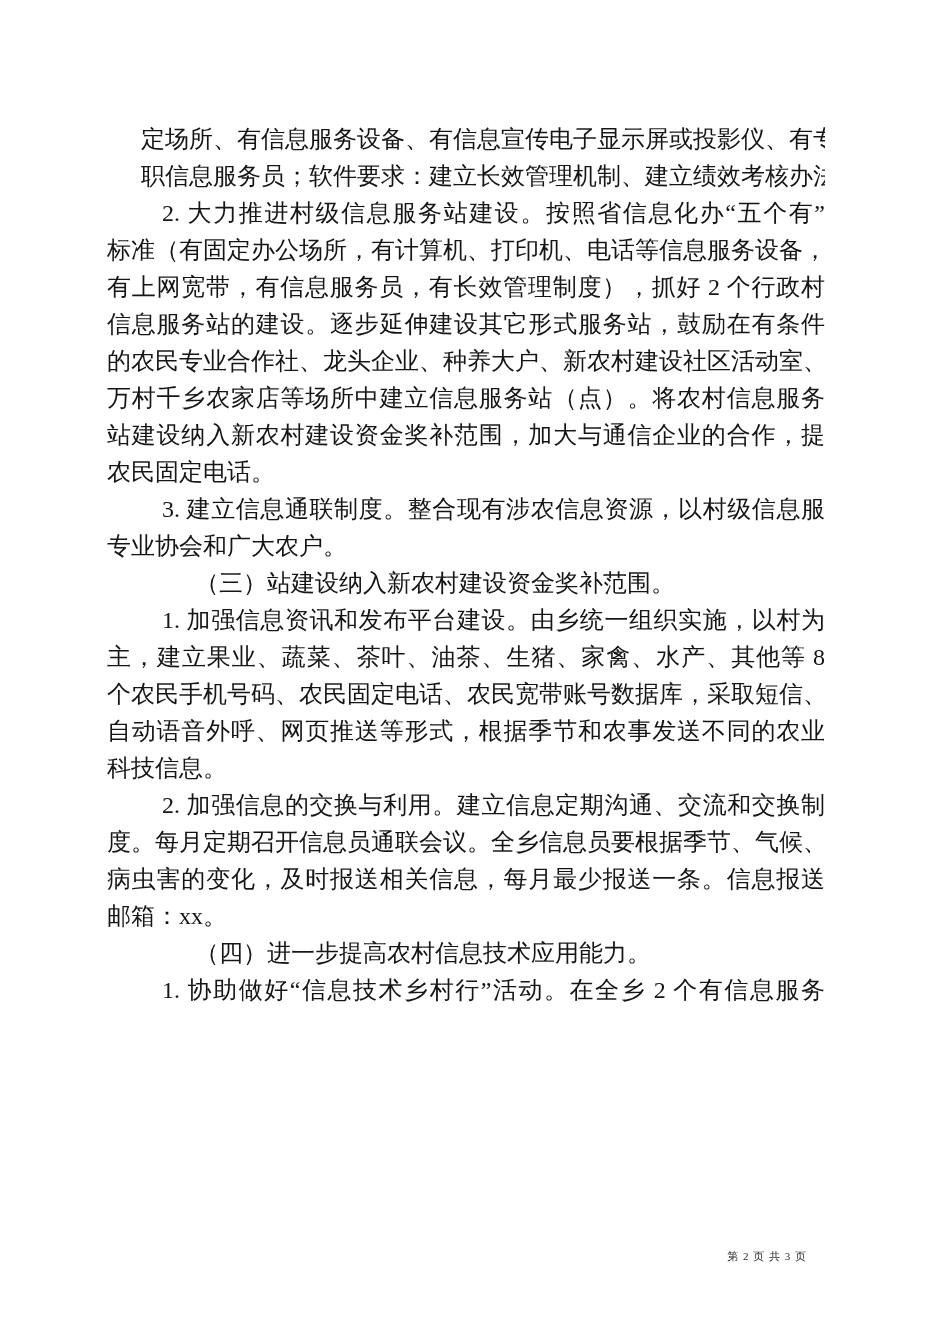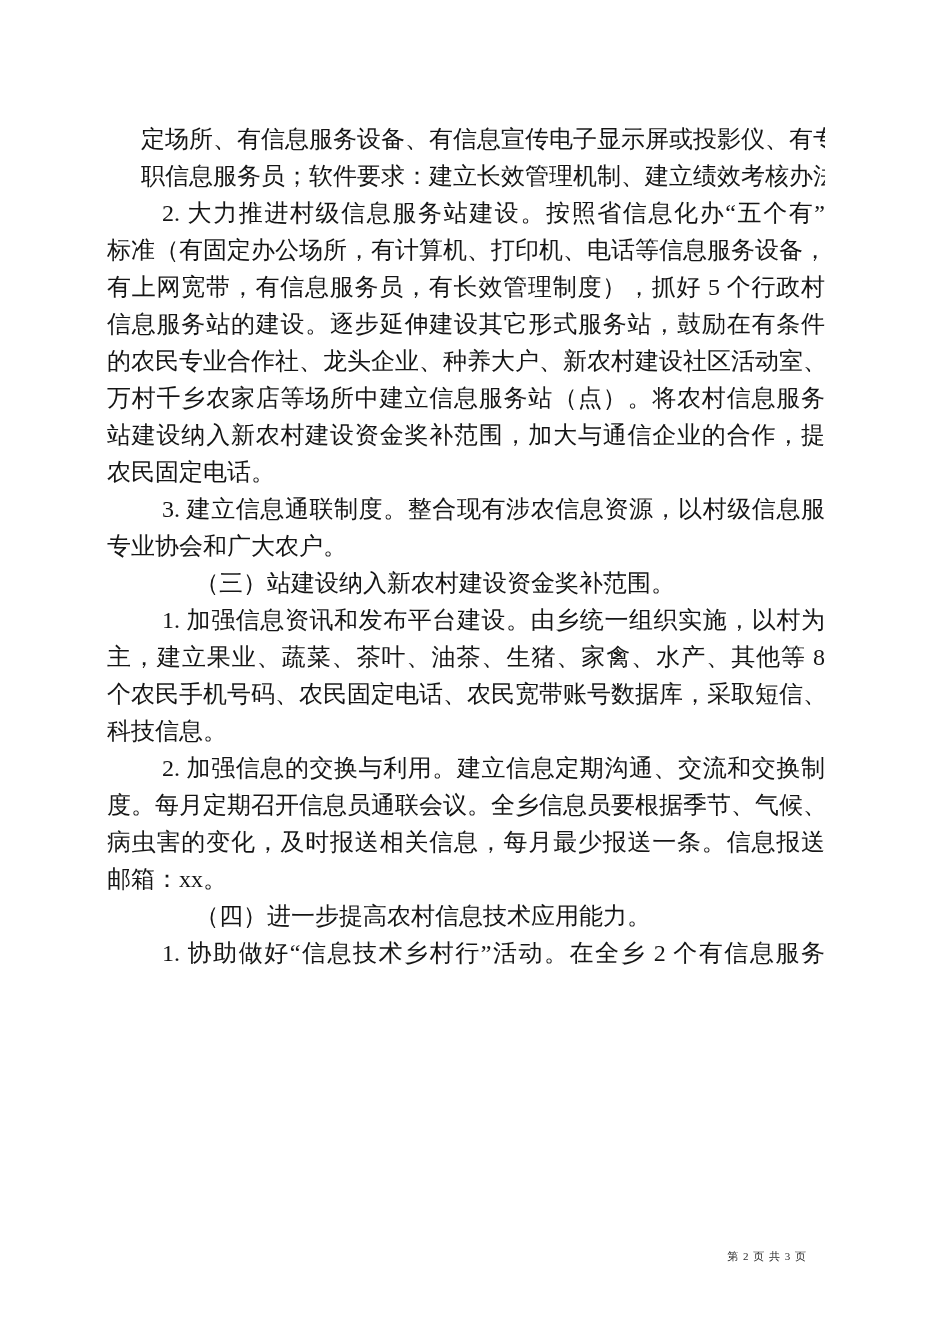--- a/index.html
+++ b/index.html
@@ -52,21 +52,21 @@
   <div class="doc-body">
 
     <div class="para cont">
       <div class="line">定场所、有信息服务设备、有信息宣传电子显示屏或投影仪、有专</div>
       <div class="line end">职信息服务员；软件要求：建立长效管理机制、建立绩效考核办法。</div>
     </div>
 
     <div class="para">
       <div class="line first">2. 大力推进村级信息服务站建设。按照省信息化办“五个有”</div>
       <div class="line">标准（有固定办公场所，有计算机、打印机、电话等信息服务设备，</div>
-      <div class="line">有上网宽带，有信息服务员，有长效管理制度），抓好 5 个行政村</div>
+      <div class="line">有上网宽带，有信息服务员，有长效管理制度），抓好 2 个行政村</div>
       <div class="line">信息服务站的建设。逐步延伸建设其它形式服务站，鼓励在有条件</div>
       <div class="line">的农民专业合作社、龙头企业、种养大户、新农村建设社区活动室、</div>
       <div class="line">万村千乡农家店等场所中建立信息服务站（点）。将农村信息服务</div>
       <div class="line">站建设纳入新农村建设资金奖补范围，加大与通信企业的合作，提</div>
       <div class="line end">农民固定电话。</div>
     </div>
 
     <div class="para">
       <div class="line first">3. 建立信息通联制度。整合现有涉农信息资源，以村级信息服</div>
       <div class="line end">专业协会和广大农户。</div>
@@ -74,20 +74,21 @@
 
 
     <div class="para">
       <div class="line head end">（三）站建设纳入新农村建设资金奖补范围。</div>
     </div>
 
     <div class="para">
       <div class="line first">1. 加强信息资讯和发布平台建设。由乡统一组织实施，以村为</div>
       <div class="line">主，建立果业、蔬菜、茶叶、油茶、生猪、家禽、水产、其他等 8</div>
       <div class="line">个农民手机号码、农民固定电话、农民宽带账号数据库，采取短信、</div>
+      <div class="line">自动语音外呼、网页推送等形式，根据季节和农事发送不同的农业</div>
       <div class="line end">科技信息。</div>
     </div>
 
     <div class="para">
       <div class="line first">2. 加强信息的交换与利用。建立信息定期沟通、交流和交换制</div>
       <div class="line">度。每月定期召开信息员通联会议。全乡信息员要根据季节、气候、</div>
       <div class="line">病虫害的变化，及时报送相关信息，每月最少报送一条。信息报送</div>
       <div class="line end">邮箱：xx。</div>
     </div>
 

